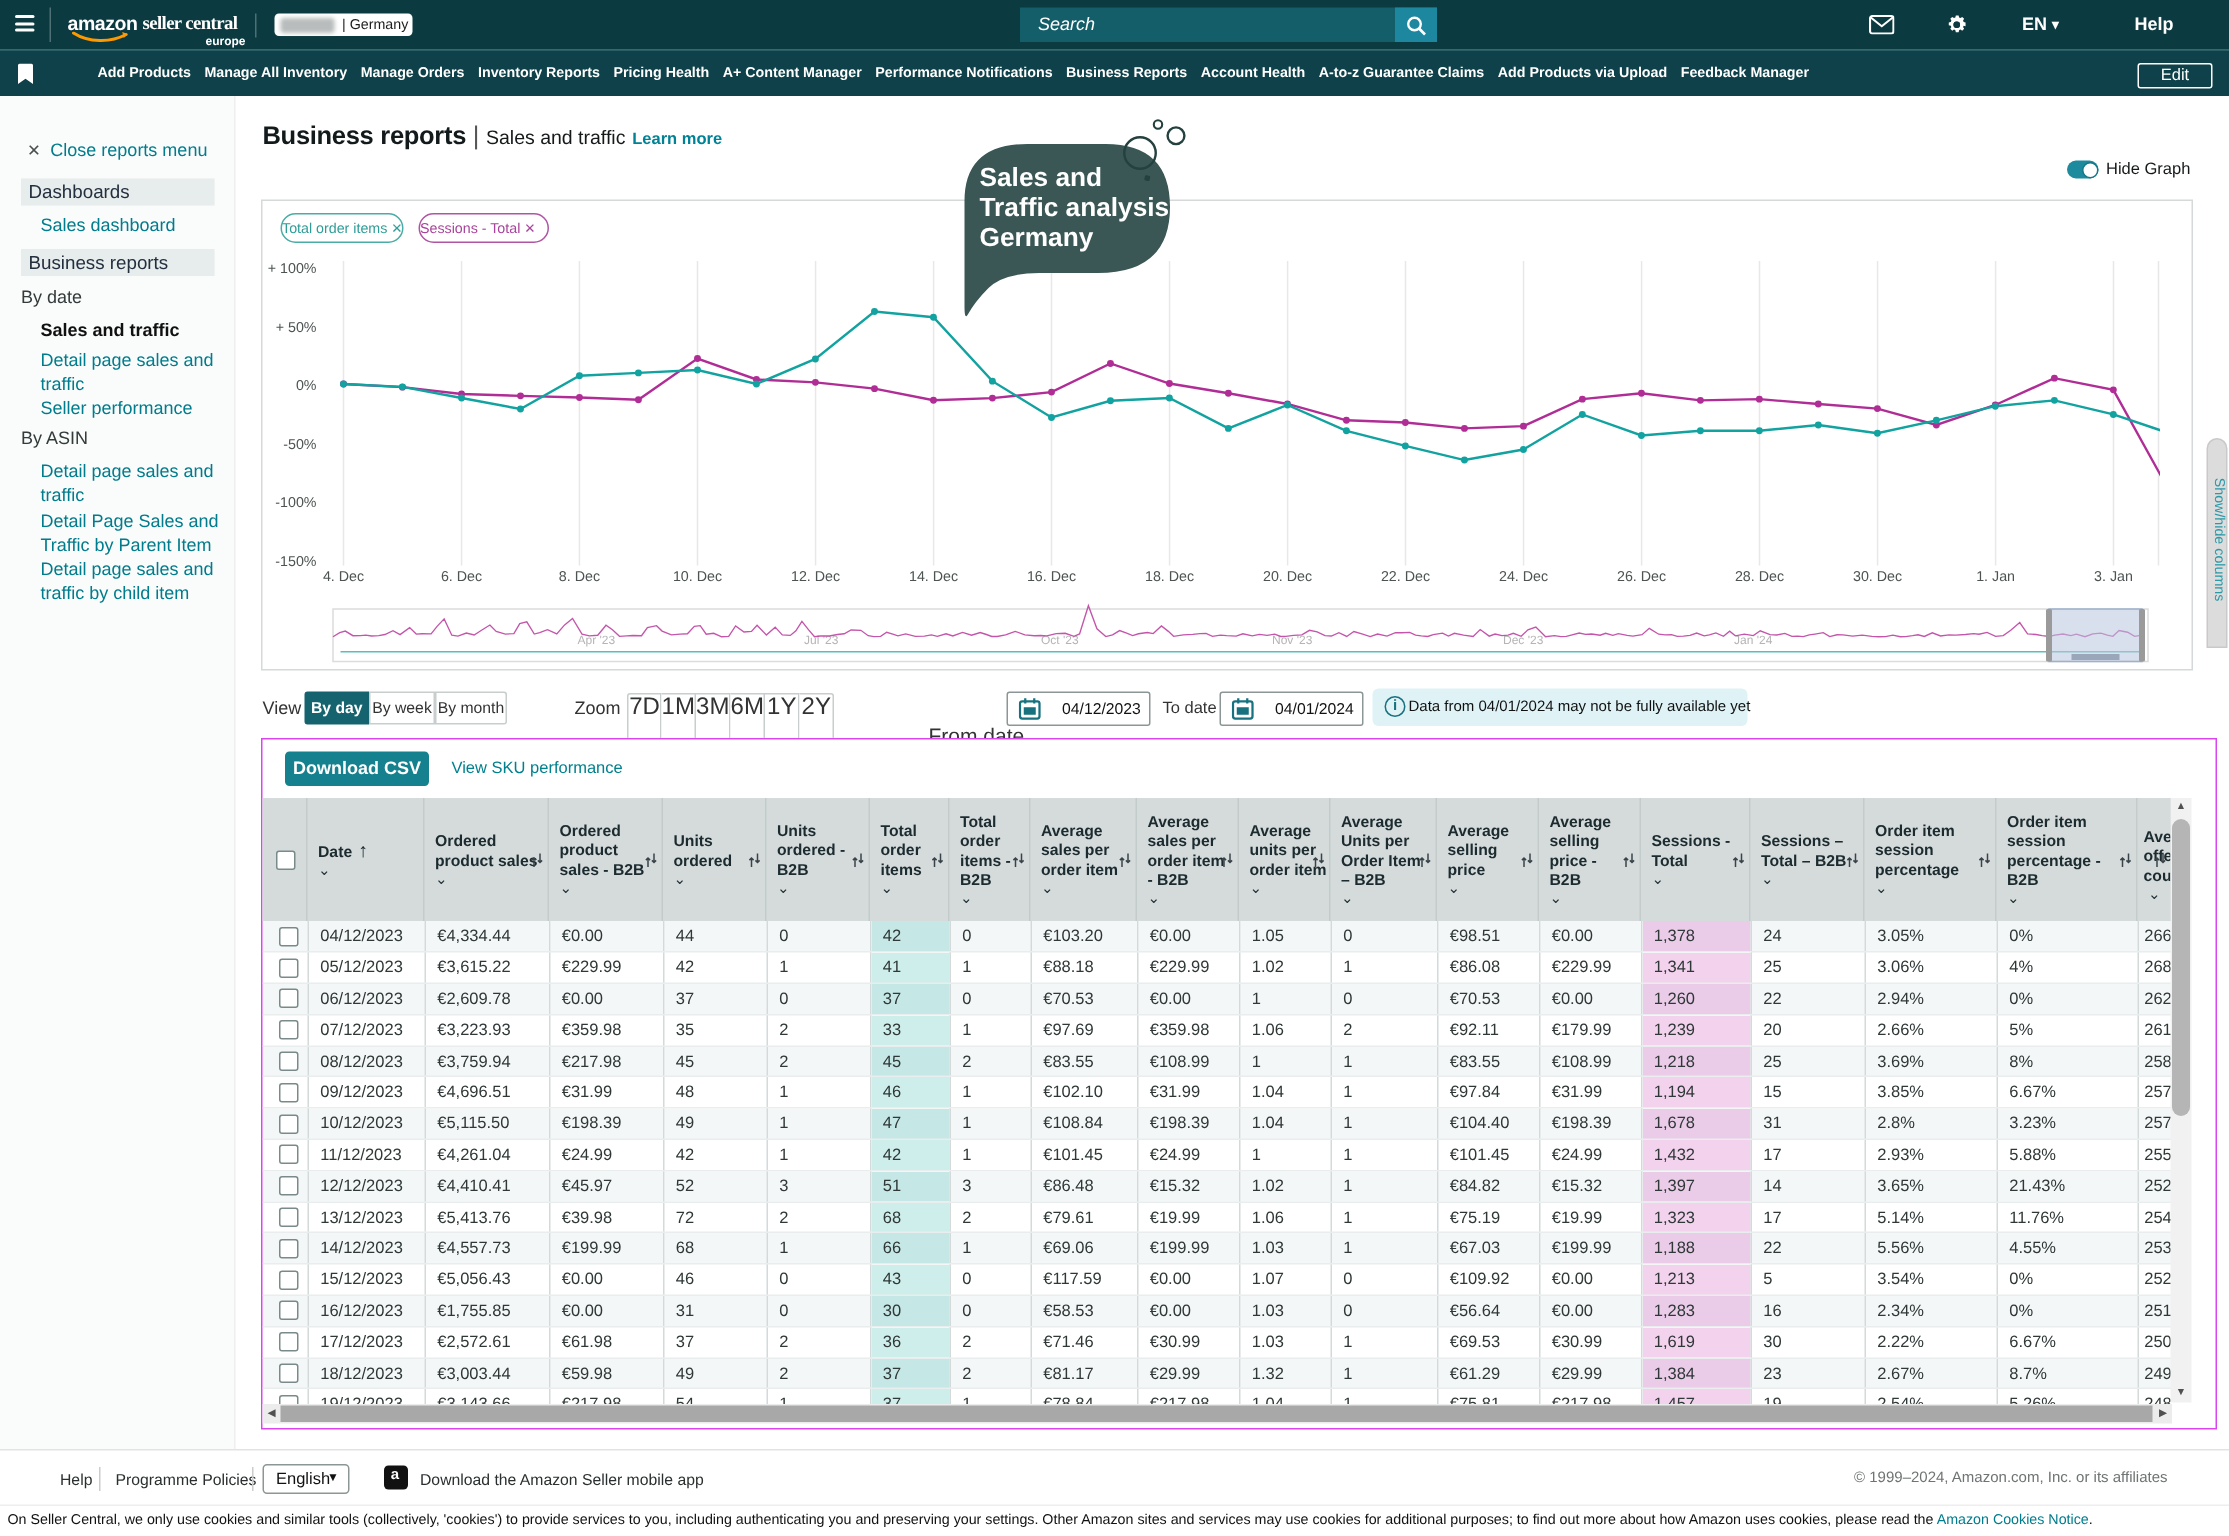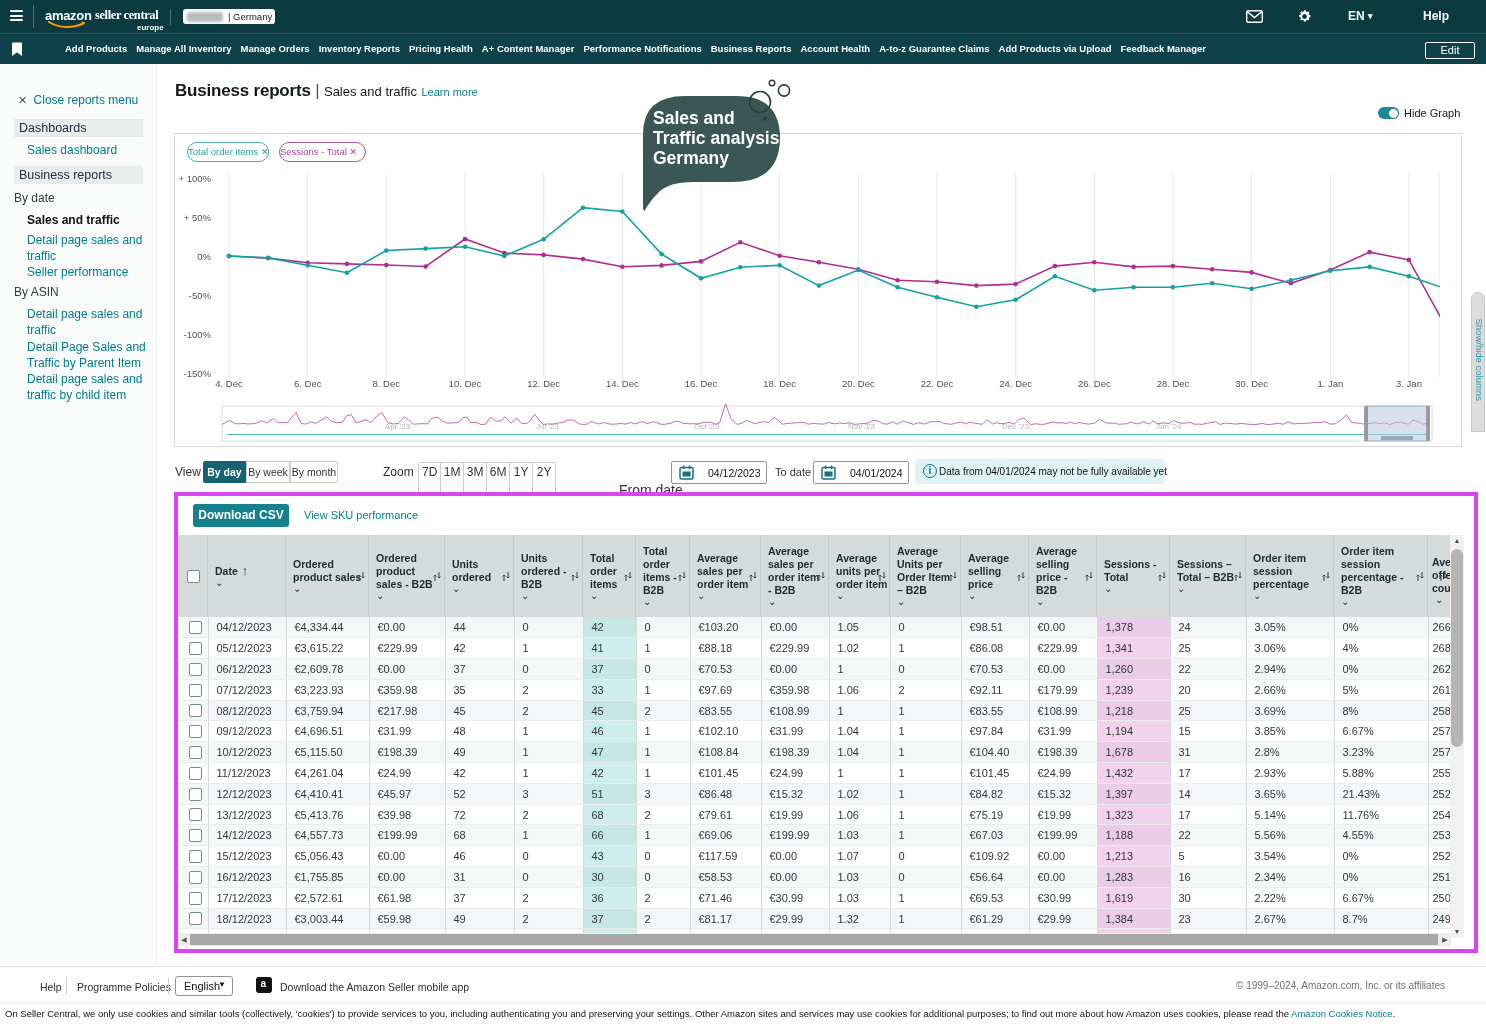--- a/index.html
+++ b/index.html
@@ -27,41 +27,41 @@
 .editbtn{position:absolute;right:11px;top:8px;width:50px;height:17px;border:1px solid #fff;border-radius:2px;color:#fff;font-size:11px;text-align:center;line-height:15px}
 .sidebar{position:absolute;left:0;top:64px;width:157px;height:902px;background:#fafbfb;border-right:1px solid #efefef;font-size:12px}
 .closemenu{position:absolute;left:18px;top:29px;color:#007c8c;font-size:12px}
 .xmark{color:#4a5050;font-size:11px;margin-right:3px}
 .secbar{position:absolute;left:14px;width:129px;height:18px;background:#e7ecec;color:#232f3e;font-size:12.5px;padding:2px 0 0 5px}
 .splain{position:absolute;left:14px;color:#343b3b;font-size:12px}
 .slink{position:absolute;left:27px;color:#007c8c;font-size:12px;line-height:15.5px}
 .ssel{position:absolute;left:27px;color:#111;font-weight:bold;font-size:12px}
 .maintitle{position:absolute;left:175px;top:81px;font-size:17px;font-weight:bold;color:#131a1c;letter-spacing:-0.2px}
 .subtitle{font-size:13px;font-weight:normal;color:#16191a;letter-spacing:0}
-.learnmore{font-size:11px;font-weight:normal;color:#008296;letter-spacing:0}
+.learnmore{font-size:11px;font-weight:bold;color:#008296;letter-spacing:0}
 .togglewrap{position:absolute;left:1378px;top:107px}
 .toggle{position:absolute;left:0;top:0;width:21px;height:12px;background:#1e8a9e;border-radius:6px}
 .knob{position:absolute;right:0.5px;top:0.5px;width:11px;height:11px;background:#fff;border-radius:50%;border:1px solid #157787}
 .toglbl{position:absolute;left:26px;top:0px;font-size:11px;color:#16191a;white-space:nowrap}
 .cpanel{position:absolute;left:174px;top:133px;width:1288px;height:314px;border:1px solid #d5d9d9;background:#fff}
 .chip{position:absolute;top:8px;height:20px;border-radius:10px;font-size:9.5px;line-height:18px;background:#fff;white-space:nowrap;padding:0}
 .chip.t{left:12px;width:82px;border:1px solid #49aca6;color:#2e9d97}
 .chip.m{left:104px;width:87px;border:1px solid #b055a4;color:#a8449b}
 .chipx{font-size:9px}
 .bubble{position:absolute;left:633px;top:72px;z-index:30}
 .ctl{position:absolute;font-size:12px;color:#333}
 .viewbtn{position:absolute;top:461px;height:22px;border:1px solid #c8cdcd;background:#fff;font-size:10.5px;color:#333;text-align:center;line-height:20px;white-space:nowrap}
 .viewbtn.sel{background:#15636e;color:#fff;border-color:#15636e;font-weight:bold}
-.zbtn{position:absolute;top:462px;width:23.3px;height:36px;border:1px solid #c8cdcd;border-left:none;background:#fff;font-size:12px;color:#333;text-align:center;line-height:18px}
+.zbtn{position:absolute;top:462px;width:23.3px;height:36px;border:1px solid #c8cdcd;border-left:none;background:#fff;font-size:16px;color:#333;text-align:center;line-height:18px}
 .dgroup{position:absolute;top:461px;height:23px;border:1px solid #8d9696;border-radius:2px;background:#fff}
 .dgtxt{position:absolute;left:36px;top:5px;font-size:10.5px;color:#111}
 .banner{position:absolute;left:915px;top:459px;width:250px;height:25px;background:#dff2f5;border-radius:4px;font-size:10px;color:#0f1111;line-height:25px;white-space:nowrap}
 .bannertxt{margin-left:24px}
 .infoi{position:absolute;left:8px;top:5px;width:14px;height:14px;border:1.2px solid #17717f;border-radius:50%;color:#17717f;font-size:10px;text-align:center;line-height:12px;font-weight:bold}
-.tpanel{position:absolute;left:174px;top:492px;width:1304px;height:461px;border:4px solid #d946ef;background:#fff}
+.tpanel{position:absolute;left:174px;top:492px;width:1304px;height:461px;border:1px solid #d946ef;background:#fff}
 .btnrow{position:absolute;left:0;top:0;width:100%;height:38px}
 .dlbtn{position:absolute;left:15px;top:8px;width:96px;height:23px;background:#15808e;border-radius:3px;color:#fff;font-size:12px;font-weight:bold;text-align:center;line-height:23px}
 .skulink{position:absolute;left:126px;top:13px;color:#00818e;font-size:11px}
 .thead{position:absolute;left:0;top:39px;width:1273px;height:82px;background:#d5dada;display:flex}
 .hc{position:relative;height:82px;border-right:1px solid #c3cbcb;flex-shrink:0;overflow:hidden;display:flex;flex-direction:column;justify-content:center}
 .hlbl{padding-left:7px;font-size:10.5px;font-weight:bold;color:#1b2b30;line-height:13px}
 .chev{margin-left:7px;font-size:10px;color:#1b2b30;margin-top:-1px}
 .sorti{position:absolute;right:2px;top:36px}
 .bigarrow{font-size:13px;margin-left:4px;font-weight:bold}
 .cb{display:inline-block;width:13px;height:13px;background:#fff;border:1px solid #7a8a8a;border-radius:2px}
@@ -106,20 +106,29 @@
 <div class="vsep" style="left:33px"></div>
 <div class="amzlogo">amazon<svg width="38" height="8" viewBox="0 0 38 8" style="position:absolute;left:3px;top:13px">
           <path d="M1 1 C11 7.5 26 7.5 36 2" stroke="#f90" stroke-width="2" fill="none" stroke-linecap="round"></path>
           <path d="M33.5 0.3 L37.2 1.6 L34.5 4.3 Z" fill="#f90" stroke="none"></path>
         </svg></div>
 <div class="sclogo">seller central<span class="europe">europe</span></div>
 <div class="vsep" style="left:170px;top:9px;height:16px"></div>
 <div class="acctbox">
         <span class="blur"></span>
         <span class="acctxt">| Germany</span>
+      </div>
+<div class="searchwrap">
+        <span class="sph">Search</span>
+        <div class="sbtn">
+          <svg width="14" height="14" viewBox="0 0 14 14">
+            <circle cx="6" cy="6" r="4.2" stroke="#fff" stroke-width="1.6" fill="none"></circle>
+            <line x1="9.2" y1="9.2" x2="13" y2="13" stroke="#fff" stroke-width="1.8"></line>
+          </svg>
+        </div>
       </div>
 <svg class="envico" width="17" height="13" viewBox="0 0 17 13">
         <rect x="0.7" y="0.7" width="15.6" height="11.6" rx="1.5" stroke="#fff" stroke-width="1.4" fill="none"></rect>
         <path d="M1 1.5 L8.5 7.5 L16 1.5" stroke="#fff" stroke-width="1.4" fill="none"></path>
       </svg>
 <svg class="gearico" width="15" height="15" viewBox="0 0 24 24">
         <path fill="#fff" d="M12 8.5A3.5 3.5 0 1 0 12 15.5 3.5 3.5 0 0 0 12 8.5zm9.4 5l-2.1-.5a7.6 7.6 0 0 1-.6 1.5l1.2 1.8-2.1 2.1-1.8-1.2c-.5.3-1 .5-1.5.6l-.5 2.2h-3l-.5-2.2c-.5-.1-1-.3-1.5-.6l-1.8 1.2-2.1-2.1 1.2-1.8c-.3-.5-.5-1-.6-1.5l-2.2-.5v-3l2.2-.5c.1-.5.3-1 .6-1.5L5.1 5.7 7.2 3.6 9 4.8c.5-.3 1-.5 1.5-.6l.5-2.2h3l.5 2.2c.5.1 1 .3 1.5.6l1.8-1.2 2.1 2.1-1.2 1.8c.3.5.5 1 .6 1.5l2.1.5v3z"></path>
         <circle cx="12" cy="12" r="3.5" fill="#0b3a40"></circle>
       </svg>
 <span class="enlbl">EN <span class="caret">▾</span></span>

